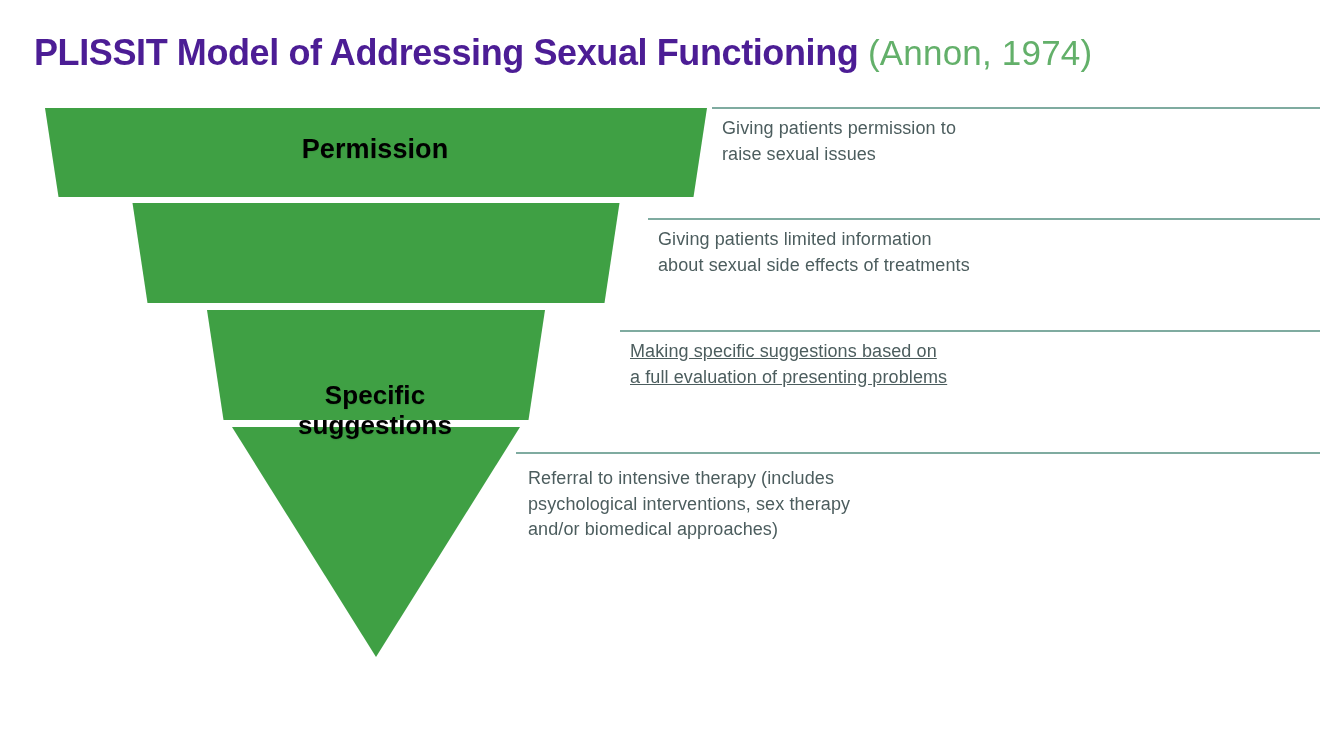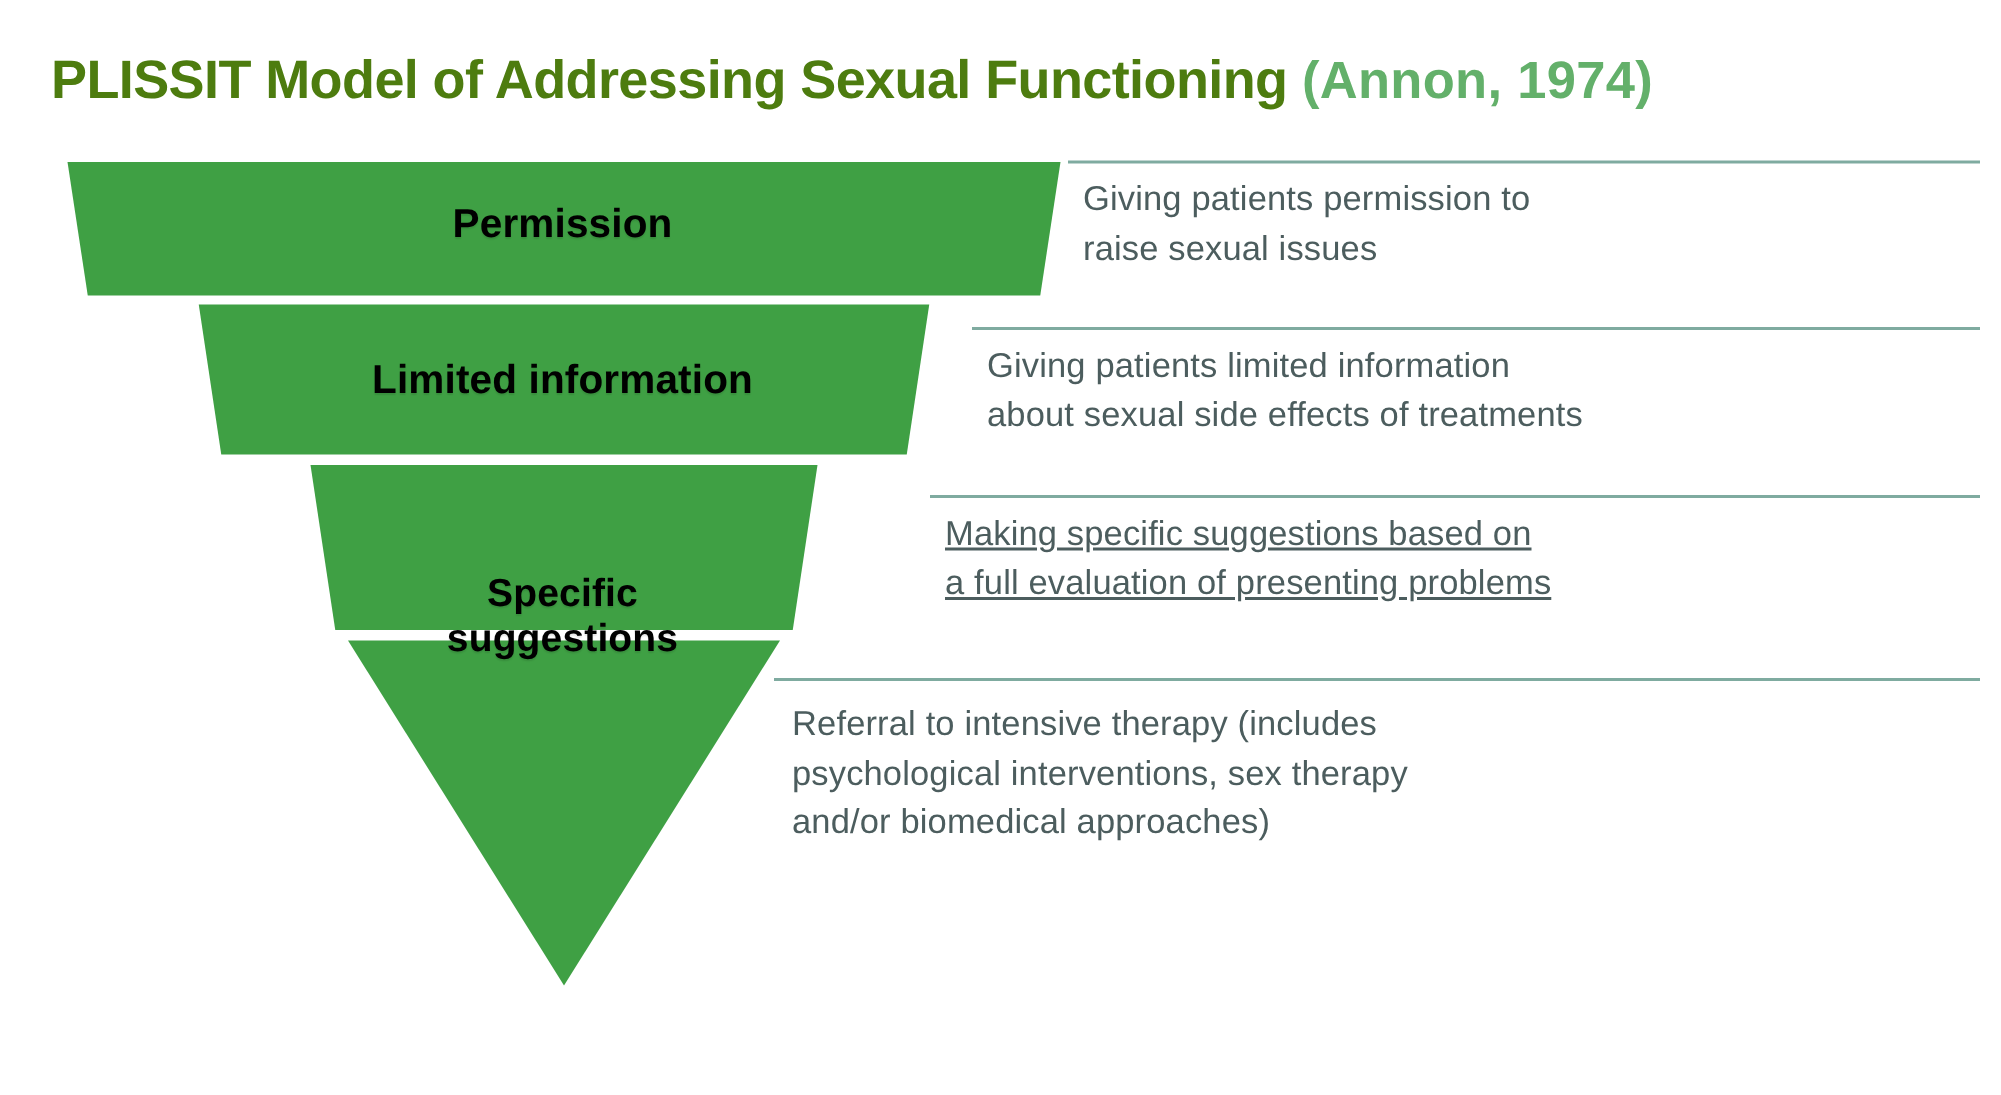--- a/index.html
+++ b/index.html
@@ -27,25 +27,25 @@
     top: 28px;
     width: 1260px;
     height: 50px;
     line-height: 50px;
     white-space: nowrap;
     font-size: 36px;
     font-weight: bold;
     letter-spacing: -0.4px;
   }
   #title .title-main {
-    color: #4d7c0f;
+    color: #4c1d95;
   }
   #title .title-cite {
     color: #63B06A;
-    font-weight: bold;
+    font-weight: normal;
     font-size: 35px;
     letter-spacing: 0.2px;
   }
 
   
   #funnel {
     position: absolute;
     left: 0;
     top: 0;
     width: 760px;
@@ -76,21 +76,21 @@
   }
   .desc-rule {
     position: absolute;
     height: 0;
     border-top: 2px solid #78A69B;
     opacity: 0.95;
   }
   .desc-text {
     position: absolute;
     color: #4C5D5E;
-    font-size: 23px;
+    font-size: 18px;
     line-height: 1.42;
     letter-spacing: 0.1px;
     white-space: pre-line;
   }
 
   .rule-1 { left: 712px; top: 107px;  width: 608px; }
   .text-1 { left: 722px; top: 116px;  width: 600px; }
 
   .rule-2 { left: 648px; top: 218px;  width: 672px; }
   .text-2 { left: 658px; top: 227px;  width: 664px; }
@@ -116,21 +116,20 @@
       <polygon fill="#3FA044" points="45,108 707,108 693.5,197 58.5,197"></polygon>
 
       <polygon fill="#3FA044" points="132.5,203 619.5,203 604.5,303 147.5,303"></polygon>
 
       <polygon fill="#3FA044" points="207,310 545,310 528.5,420 223.5,420"></polygon>
 
       <polygon fill="#3FA044" points="232,427 520,427 376,657"></polygon>
     </svg>
 
     <div class="tier-label t1">Permission</div>
-    <div class="tier-label t2">Limited information</div>
     <div class="tier-label t3" style="white-space: pre-line; margin-top: 48px;">Specific
 suggestions</div>
   </div>
 
   <div class="desc-block">
     <div class="desc-rule rule-1"></div>
     <div class="desc-text text-1">Giving patients permission to
 raise sexual issues</div>
   </div>
 

